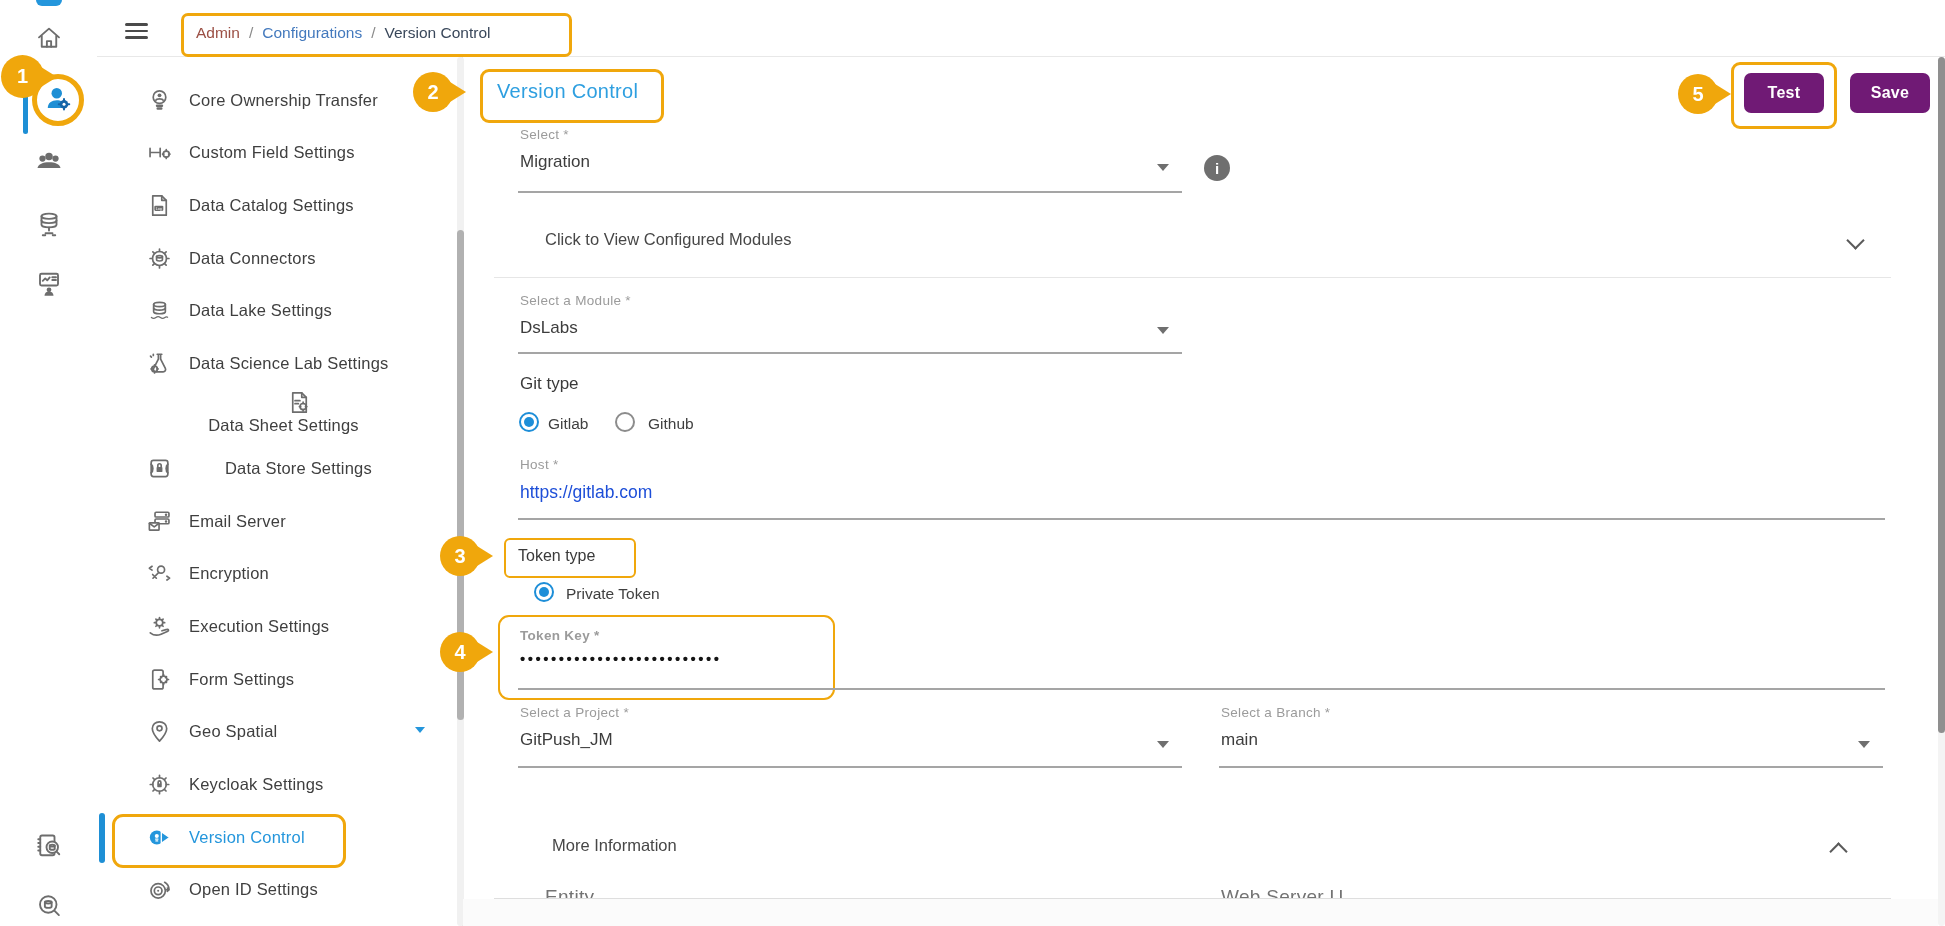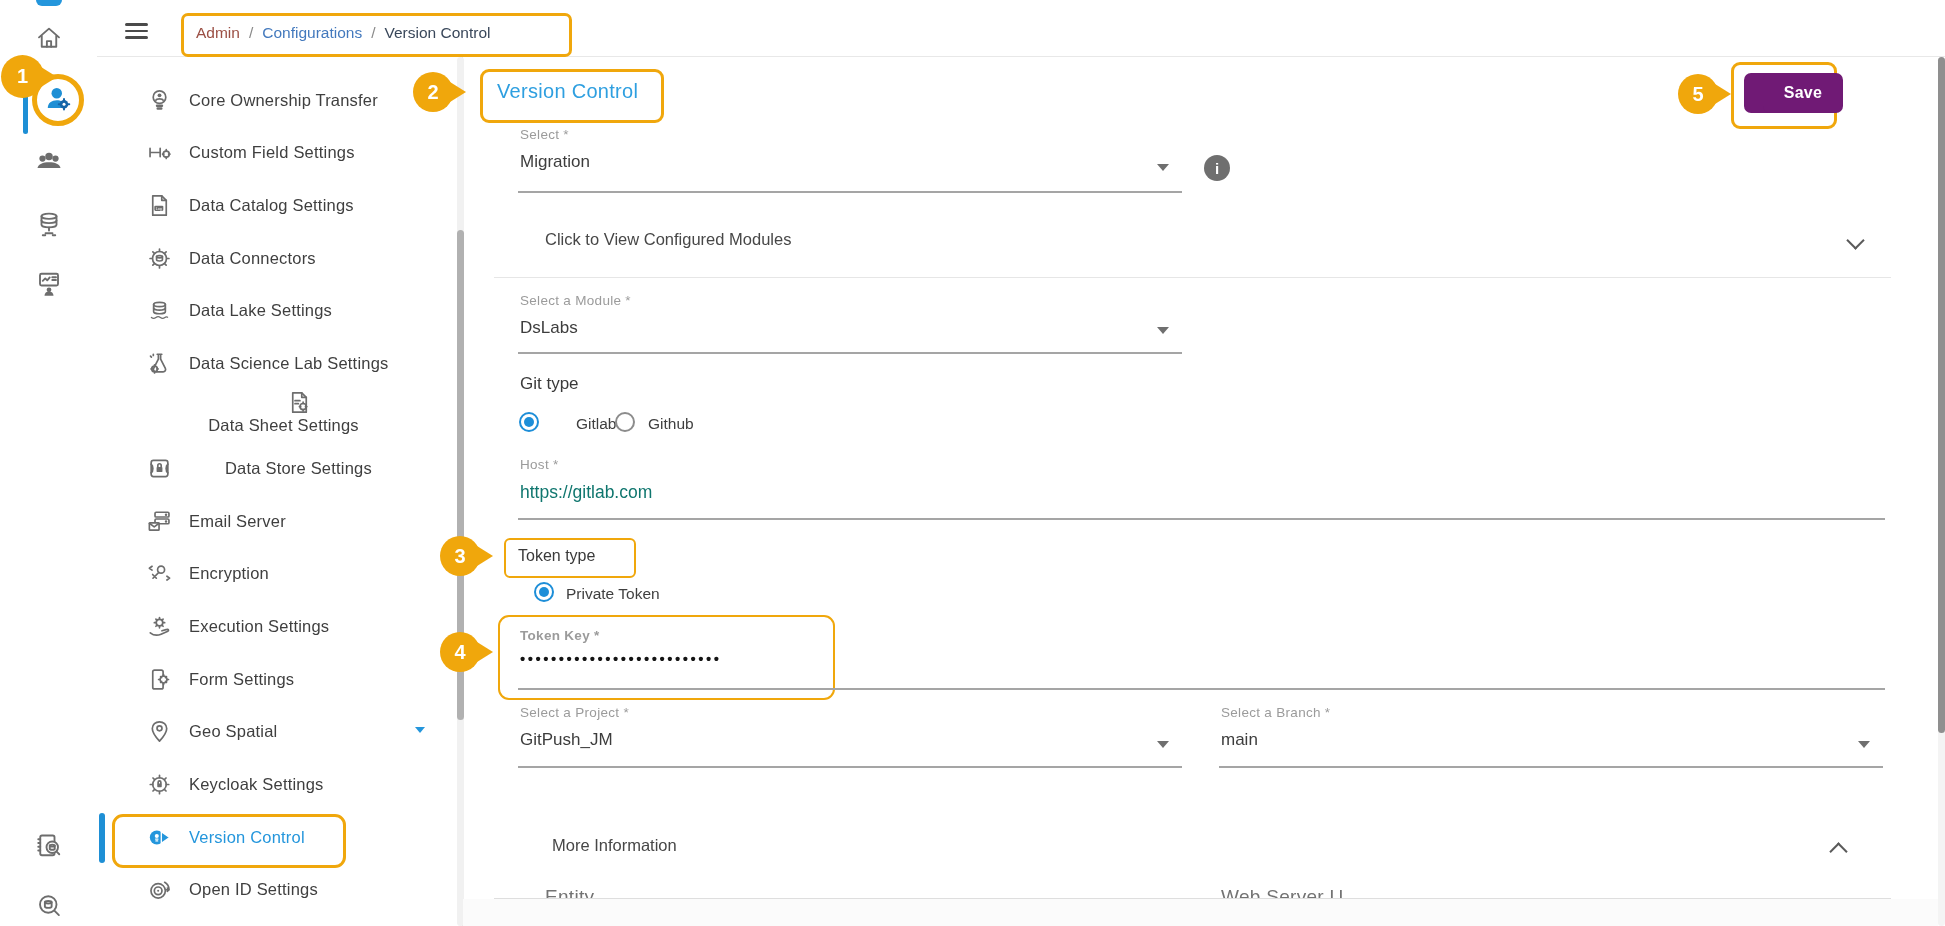--- a/index.html
+++ b/index.html
@@ -310,21 +310,21 @@
   <div class="obox" style="left:112px;top:814px;width:228px;height:48px;border-radius:11px;"></div>
   <div class="abs" style="left:415px;top:727px;width:0;height:0;border-left:5.5px solid transparent;border-right:5.5px solid transparent;border-top:6.5px solid #2496dc;"></div>
   <div class="vdiv"></div>
   <div class="sbtrack" style="left:457px;top:57px;height:869px;"></div>
   <div class="sbthumb" style="left:457px;top:230px;height:490px;"></div>
 
   <div class="abs" style="left:497px;top:80px;font-size:20px;color:#2e9fe0;letter-spacing:.3px;">Version Control</div>
   <div class="obox" style="left:480px;top:69px;width:178px;height:48px;"></div>
   <div class="btn" style="left:1744px;top:73px;">Test</div>
   <div class="obox" style="left:1731px;top:62px;width:100px;height:61px;"></div>
-  <div class="btn" style="left:1763px;top:73px;">Save</div>
+  <div class="btn" style="left:1850px;top:73px;">Save</div>
 
   <div class="sbtrack" style="left:1938px;top:57px;height:869px;background:#f4f4f4;"></div>
   <div class="sbthumb" style="left:1938px;top:57px;height:676px;background:#8f8f8f;"></div>
 
   <div class="flabel" style="left:520px;top:127px;">Select *</div>
   <div class="fvalue" style="left:520px;top:152px;">Migration</div>
   <div class="uline" style="left:518px;top:191px;width:664px;"></div>
   <div class="selarrow" style="left:1157px;top:164px;"></div>
   <div class="infoi" style="left:1204px;top:155px;">i</div>
 
@@ -332,26 +332,26 @@
   <div class="chev down" style="left:1849px;top:234px;"></div>
   <div class="hdiv" style="left:494px;top:277px;width:1397px;"></div>
 
   <div class="flabel" style="left:520px;top:293px;">Select a Module *</div>
   <div class="fvalue" style="left:520px;top:318px;">DsLabs</div>
   <div class="uline" style="left:518px;top:352px;width:664px;"></div>
   <div class="selarrow" style="left:1157px;top:327px;"></div>
 
   <div class="abs" style="left:520px;top:374px;font-size:17px;color:#3a3a3a;">Git type</div>
   <div class="radio sel" style="left:519px;top:412px;"></div>
-  <div class="rlabel" style="left:576px;top:415px;">Gitlab</div>
+  <div class="rlabel" style="left:548px;top:415px;">Gitlab</div>
   <div class="radio" style="left:615px;top:412px;"></div>
   <div class="rlabel" style="left:648px;top:415px;">Github</div>
 
   <div class="flabel" style="left:520px;top:457px;">Host *</div>
-  <div class="fvalue" style="left:520px;top:482px;color:#0f766e;font-size:17.5px;">https://gitlab.com</div>
+  <div class="fvalue" style="left:520px;top:482px;color:#1d4ed8;font-size:17.5px;">https://gitlab.com</div>
   <div class="uline" style="left:518px;top:518px;width:1367px;"></div>
 
   <div class="abs" style="left:518px;top:547px;font-size:16px;color:#3a3a3a;">Token type</div>
   <div class="obox" style="left:504px;top:538px;width:128px;height:36px;border-width:2.5px;border-radius:6px;"></div>
   <div class="radio sel" style="left:534px;top:582px;"></div>
   <div class="rlabel" style="left:566px;top:585px;">Private Token</div>
 
   <div class="obox" style="left:498px;top:615px;width:333px;height:81px;border-width:2.5px;border-radius:11px;"></div>
   <div class="flabel" style="left:520px;top:628px;font-weight:bold;">Token Key *</div>
   <div class="dots" style="left:520px;top:650px;">••••••••••••••••••••••••••</div>

